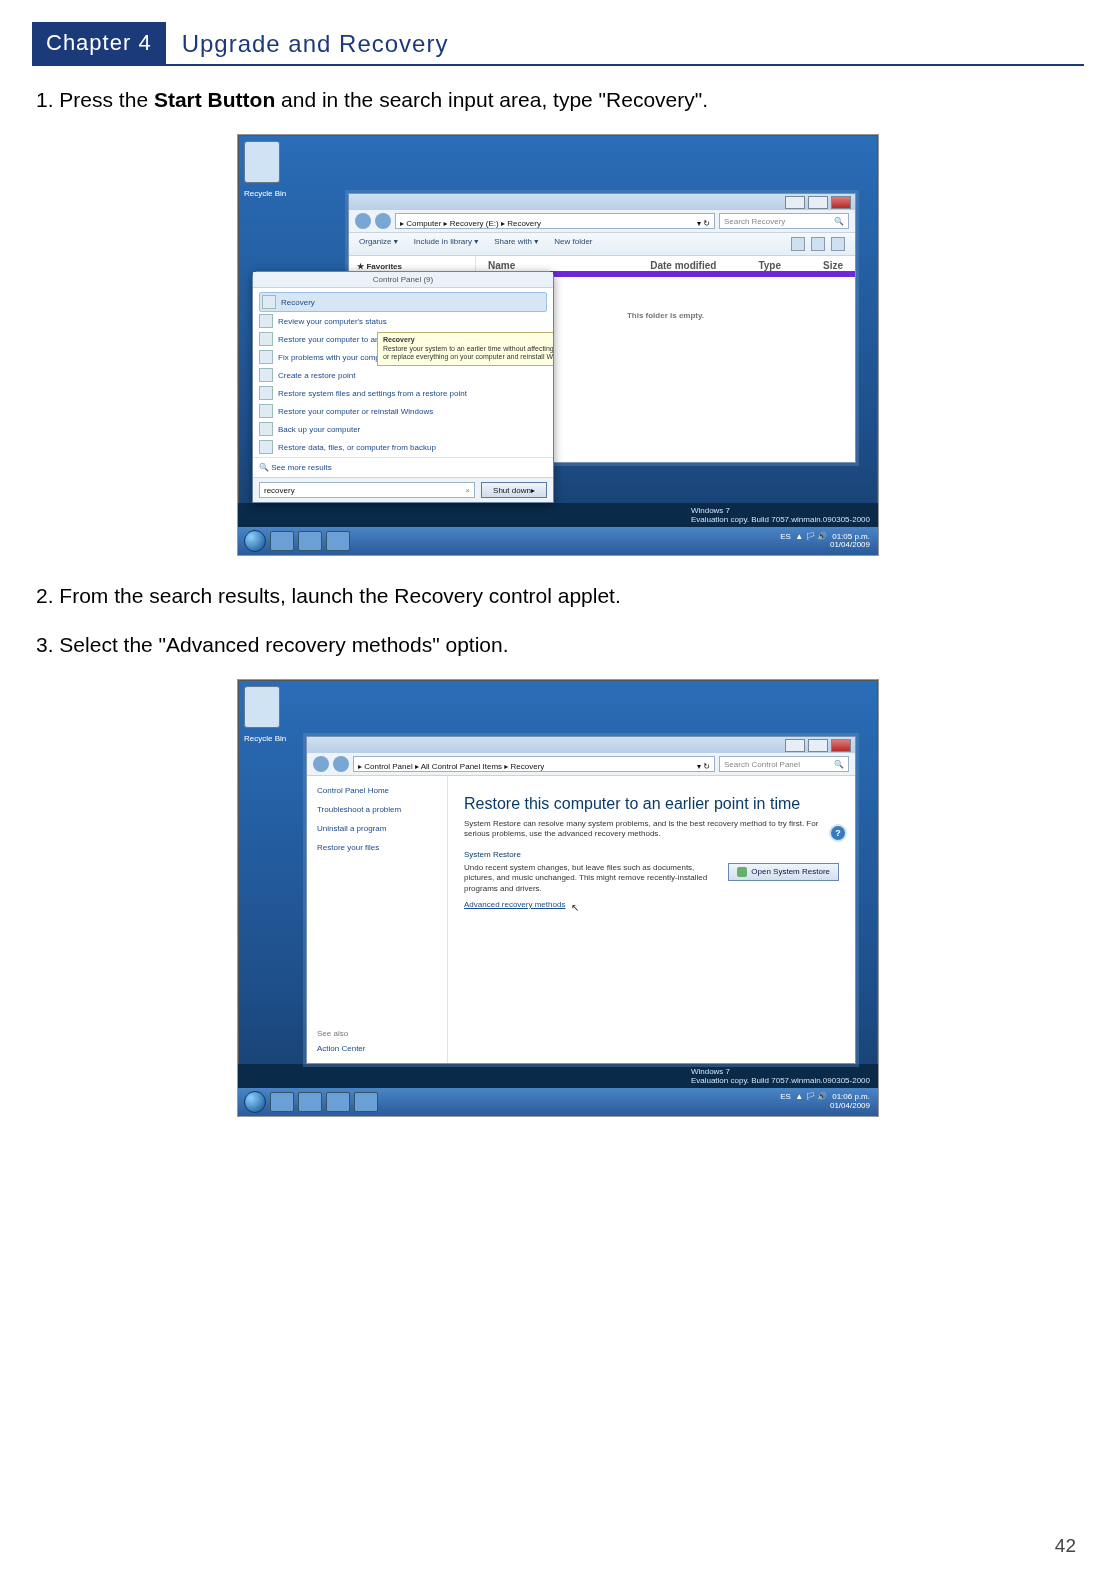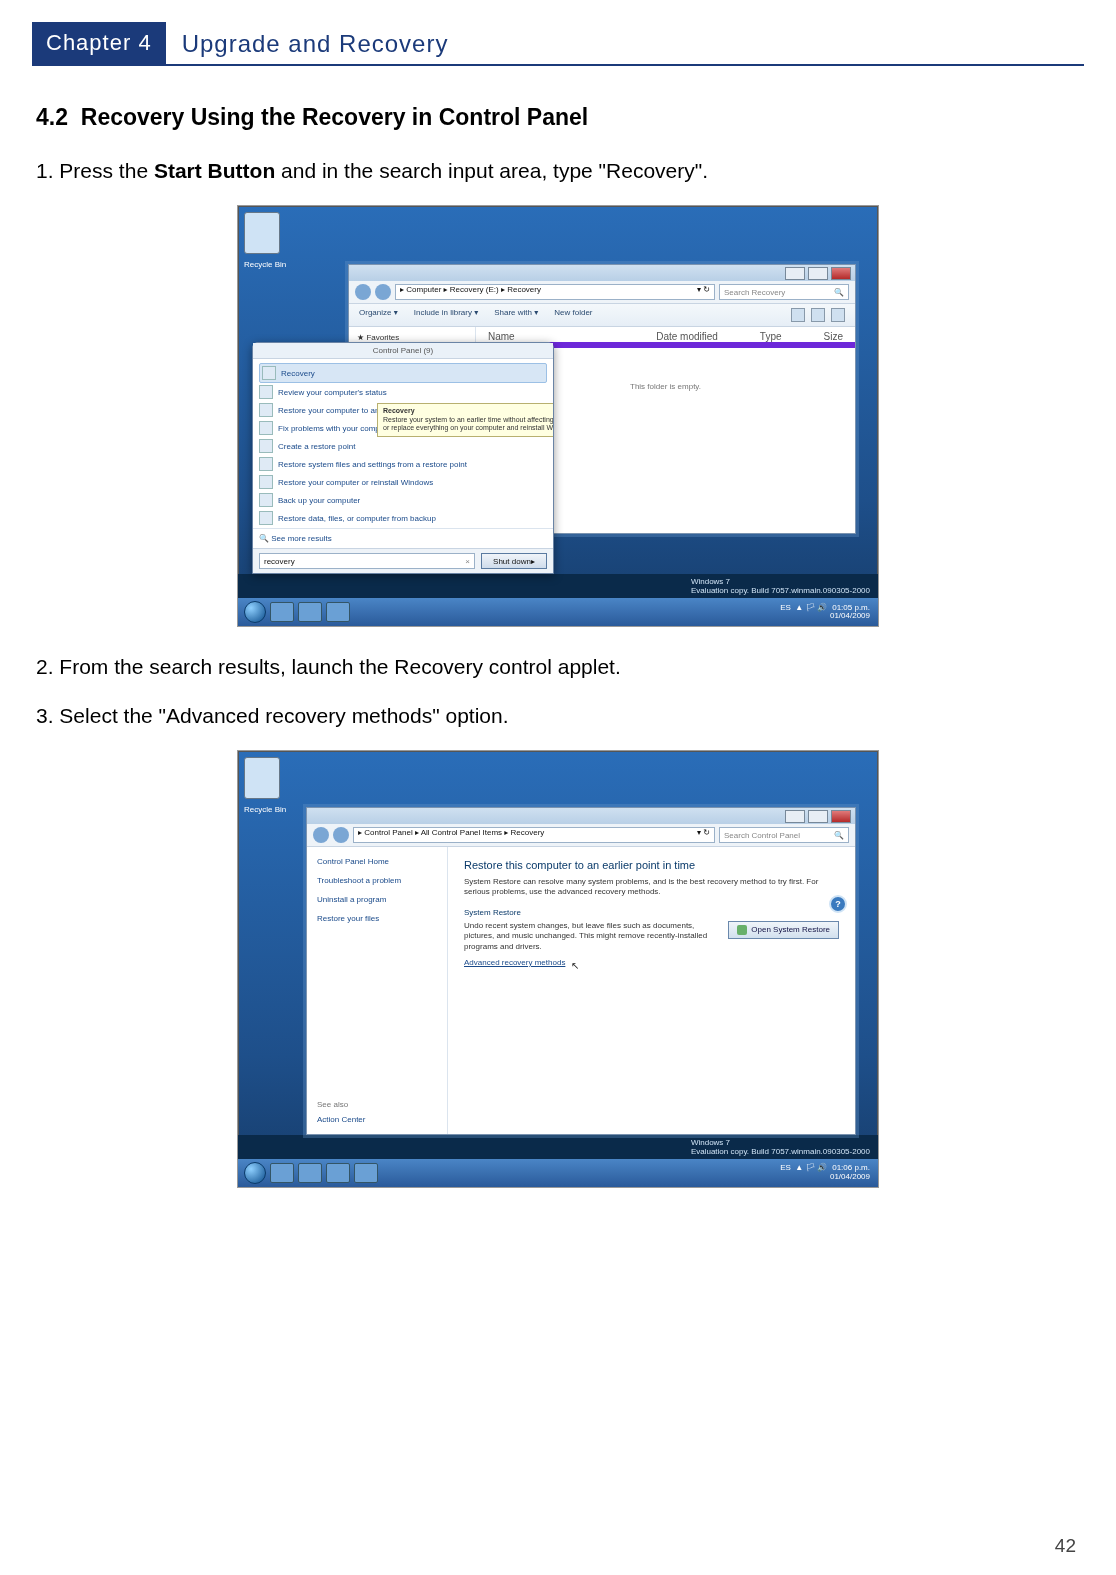--- a/index.html
+++ b/index.html
@@ -20,27 +20,27 @@
   .tb-right{margin-left:auto;color:#fff;font-size:8px;text-align:right;line-height:1.1;padding-right:2px;}
   .eval-bar{color:#cfe3f5;background:#0a2a4a;font-size:8px;display:flex;justify-content:space-between;padding:3px 8px;}
   
   .s1-area{position:relative;height:362px;}
   .explorer-win{position:absolute;top:52px;left:110px;right:22px;height:268px;background:#fff;border:1px solid #7a93b0;box-shadow:0 0 0 3px rgba(100,150,200,.35);}
   .win-titlebar{height:16px;background:linear-gradient(#cfe0f0,#b8cfe6);display:flex;justify-content:flex-end;align-items:center;padding:0 4px;gap:3px;}
   .win-titlebar span{width:18px;height:11px;background:#e8eef5;border:1px solid #789;}
   .win-titlebar span.cls{background:linear-gradient(#e07a7a,#b42a2a);}
   .addr{display:flex;align-items:center;gap:4px;padding:3px 6px;background:#eef3f8;border-bottom:1px solid #c8d4e2;}
   .addr .nav{width:16px;height:16px;border-radius:50%;background:#7aa6d4;}
-  .addr .path{flex:1;height:14px;border:1px solid #9bb1c8;background:#fff;font-size:8px;display:flex;align-items:flex-start;padding:0 4px;}
+  .addr .path{flex:1;height:14px;border:1px solid #9bb1c8;background:#fff;font-size:8px;display:flex;align-items:flex-end;padding:0 4px;}
   .addr .srch{width:120px;height:14px;border:1px solid #9bb1c8;background:#fff;font-size:8px;display:flex;align-items:center;padding:0 4px;color:#888;}
   .addr .srch .mag{margin-left:auto;}
   .toolbar{display:flex;gap:16px;padding:4px 10px;background:linear-gradient(#f4f8fb,#e6eef6);border-bottom:1px solid #c8d4e2;font-size:8px;color:#2a4a70;}
   .toolbar .rt{margin-left:auto;display:flex;gap:6px;}
   .toolbar .ic{width:12px;height:12px;background:#cfe0f0;border:1px solid #89a;}
-  .ex-body{display:flex;height:200px;}
+  .ex-body{display:flex;height:200px;font-weight:bold;}
   .ex-side{width:110px;border-right:1px solid #dbe4ee;padding:6px 8px;font-size:8px;}
   .ex-side .fav{color:#333;margin-bottom:2px;}
   .ex-side .sub{margin-left:12px;color:#1a4a8a;margin-bottom:2px;}
   .ex-main{flex:1;text-align:center;padding-top:34px;color:#777;font-size:8px;}
   .ex-cols{display:flex;gap:42px;padding:4px 12px 0 12px;font-size:10px;color:#555;border-bottom:6px solid #6d28d9;}
   .start-menu{position:absolute;left:14px;bottom:0;width:300px;height:230px;background:#fff;border:1px solid #6a84a5;border-radius:6px 6px 0 0;box-shadow:0 2px 10px rgba(0,0,0,.4);display:flex;flex-direction:column;font-size:8px;}
   .sm-hdr{background:#eaf1f8;border-bottom:1px solid #c8d4e2;padding:3px 6px;color:#555;text-align:center;}
   .sm-list{flex:1;padding:4px 6px;overflow:hidden;}
   .sm-item{display:flex;align-items:center;gap:5px;padding:2px 0;color:#1a4a8a;}
   .sm-item .ic{width:12px;height:12px;background:#dfeaf5;border:1px solid #9bb;}
@@ -53,44 +53,41 @@
   .sm-shut{width:64px;height:14px;border:1px solid #5a7aa0;background:linear-gradient(#f0f4f9,#cfdceb);display:flex;align-items:center;justify-content:center;}
   
   .s2-area{position:relative;height:378px;}
   .cp-win{position:absolute;top:50px;left:68px;right:22px;bottom:0;background:#fff;border:1px solid #7a93b0;box-shadow:0 0 0 3px rgba(100,150,200,.35);display:flex;flex-direction:column;}
   .cp-body{flex:1;display:flex;}
   .cp-side{width:120px;border-right:1px solid #dbe4ee;padding:10px;font-size:8px;display:flex;flex-direction:column;gap:10px;}
   .cp-side .lnk{color:#1a4a8a;}
   .cp-side .mut{color:#777;}
   .cp-side .also{margin-top:auto;color:#666;}
   .cp-main{flex:1;padding:12px 16px;font-size:8px;}
-  .cp-h{color:#0a3a6a;font-size:11px;margin-bottom:6px;}
+  .cp-h{color:#0a3a6a;font-size:16px;margin-bottom:6px;margin-top:7px;}
   .cp-p{color:#333;line-height:1.3;margin-bottom:10px;}
   .cp-sub{color:#0a3a6a;margin-bottom:4px;}
   .cp-row{display:flex;gap:4px;align-items:flex-start;margin-bottom:6px;}
   .cp-row .txt{flex:1;color:#333;line-height:1.3;}
   .cp-btn{border:1px solid #6a88ac;background:linear-gradient(#f0f5fa,#d2e0ee);padding:3px 8px;color:#114;display:flex;align-items:center;gap:4px;}
   .cp-btn .ic{width:10px;height:10px;background:#68b06a;border-radius:2px;}
   .cp-link{color:#1a4a8a;text-decoration:underline;}
   .cp-help{position:absolute;right:8px;top:48px;width:14px;height:14px;border-radius:50%;background:#3a7abf;border:2px solid #cfe3f5;color:#fff;font-weight:bold;text-align:center;line-height:14px;font-size:9px;}
   .pagenum{position:absolute;right:40px;bottom:18px;font-size:19px;color:#444;}
 </style>
 </head>
 <body>
 
 <div class="page">
 
   <div class="chapter-bar">
     <div class="chapter-tag">Chapter 4</div>
     <div class="chapter-title">Upgrade and Recovery</div>
   </div>
 
-  <div class="section-title">
-    <span>4.2</span>&nbsp;&nbsp;<span>Recovery Using the Recovery in Control Panel</span>
-  </div>
 
   <div class="body-text">
     <span>1. Press the </span><span class="bold">Start Button</span><span> and in the search input area, type "Recovery".</span>
   </div>
 
   <div class="shot-wrap">
     <div class="shot">
       <div class="s1-area">
         <div class="desk-icon"></div>
         <div class="desk-lbl">Recycle Bin</div>

